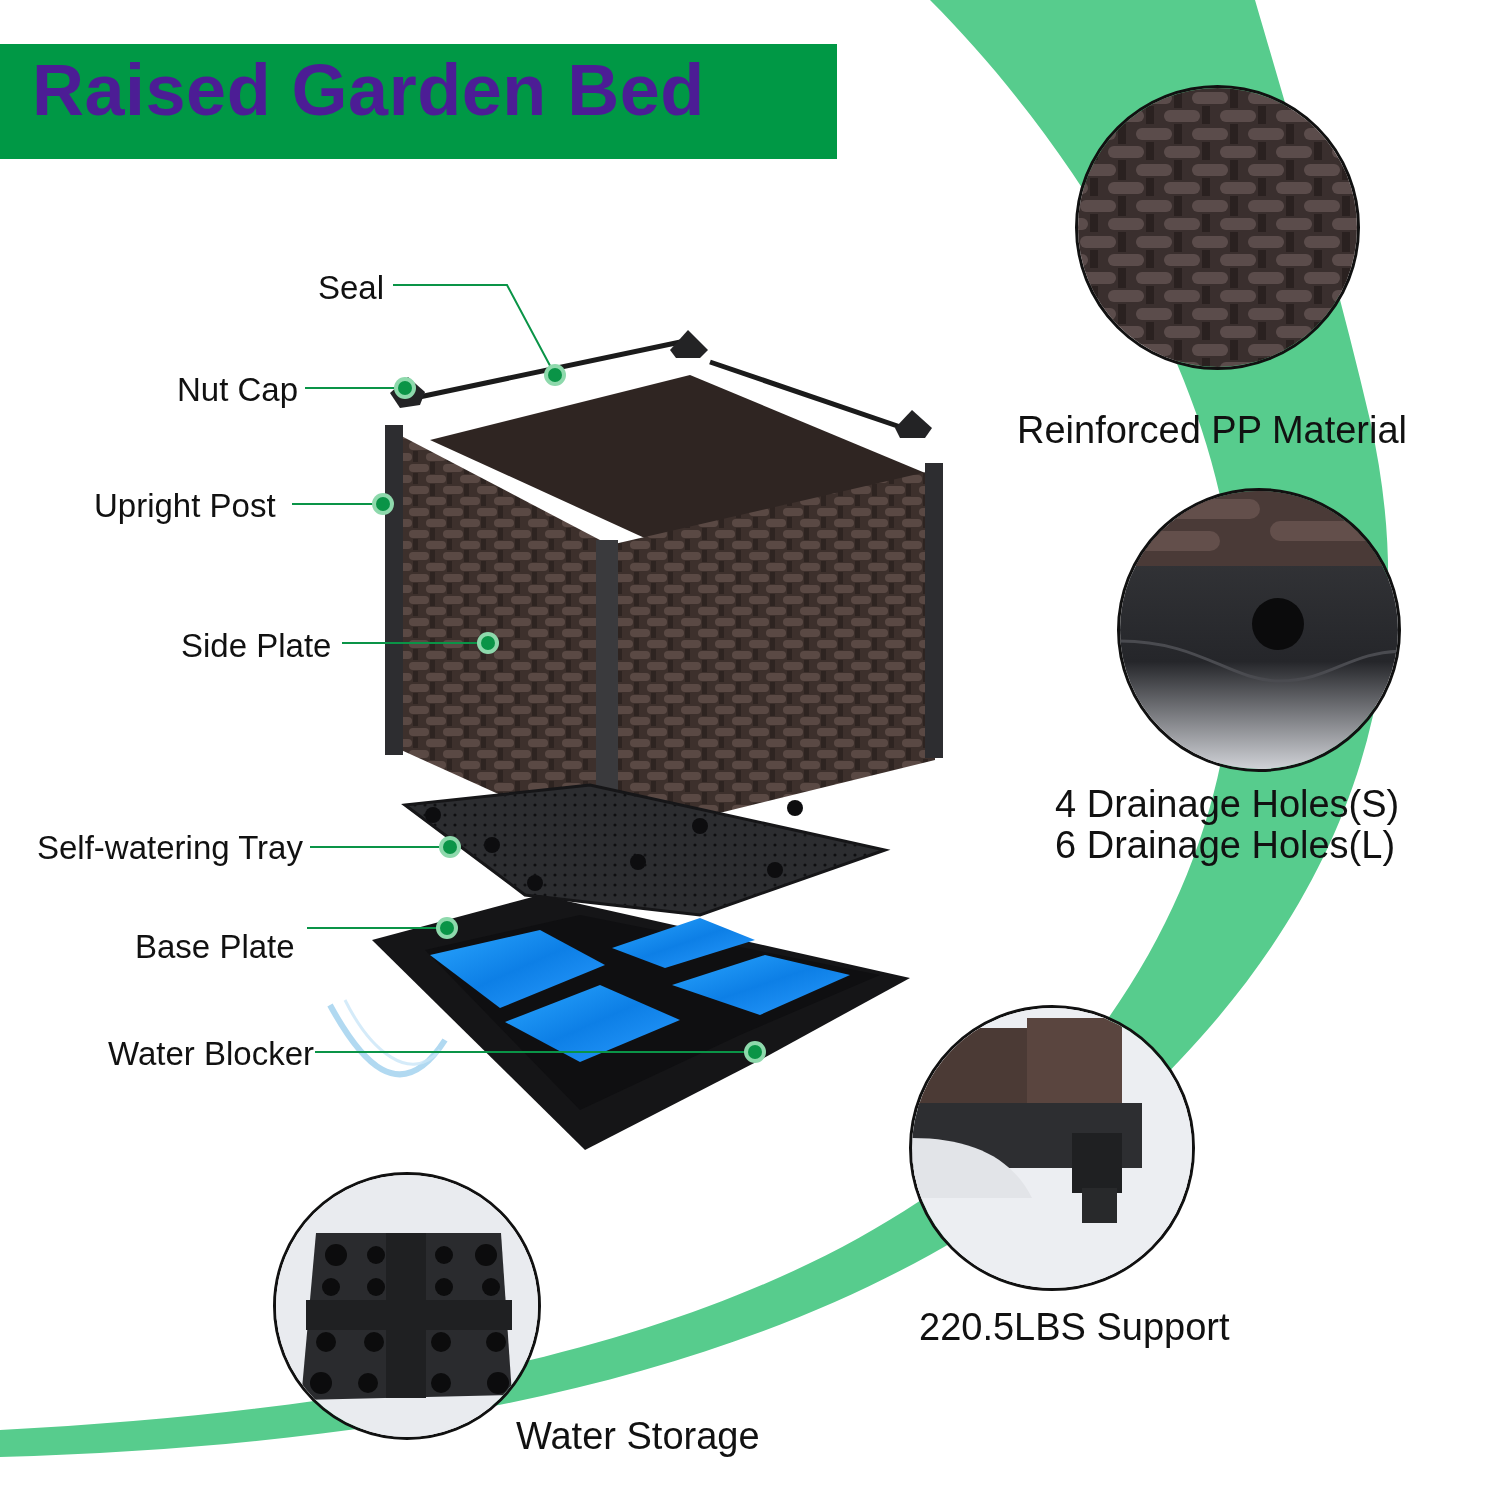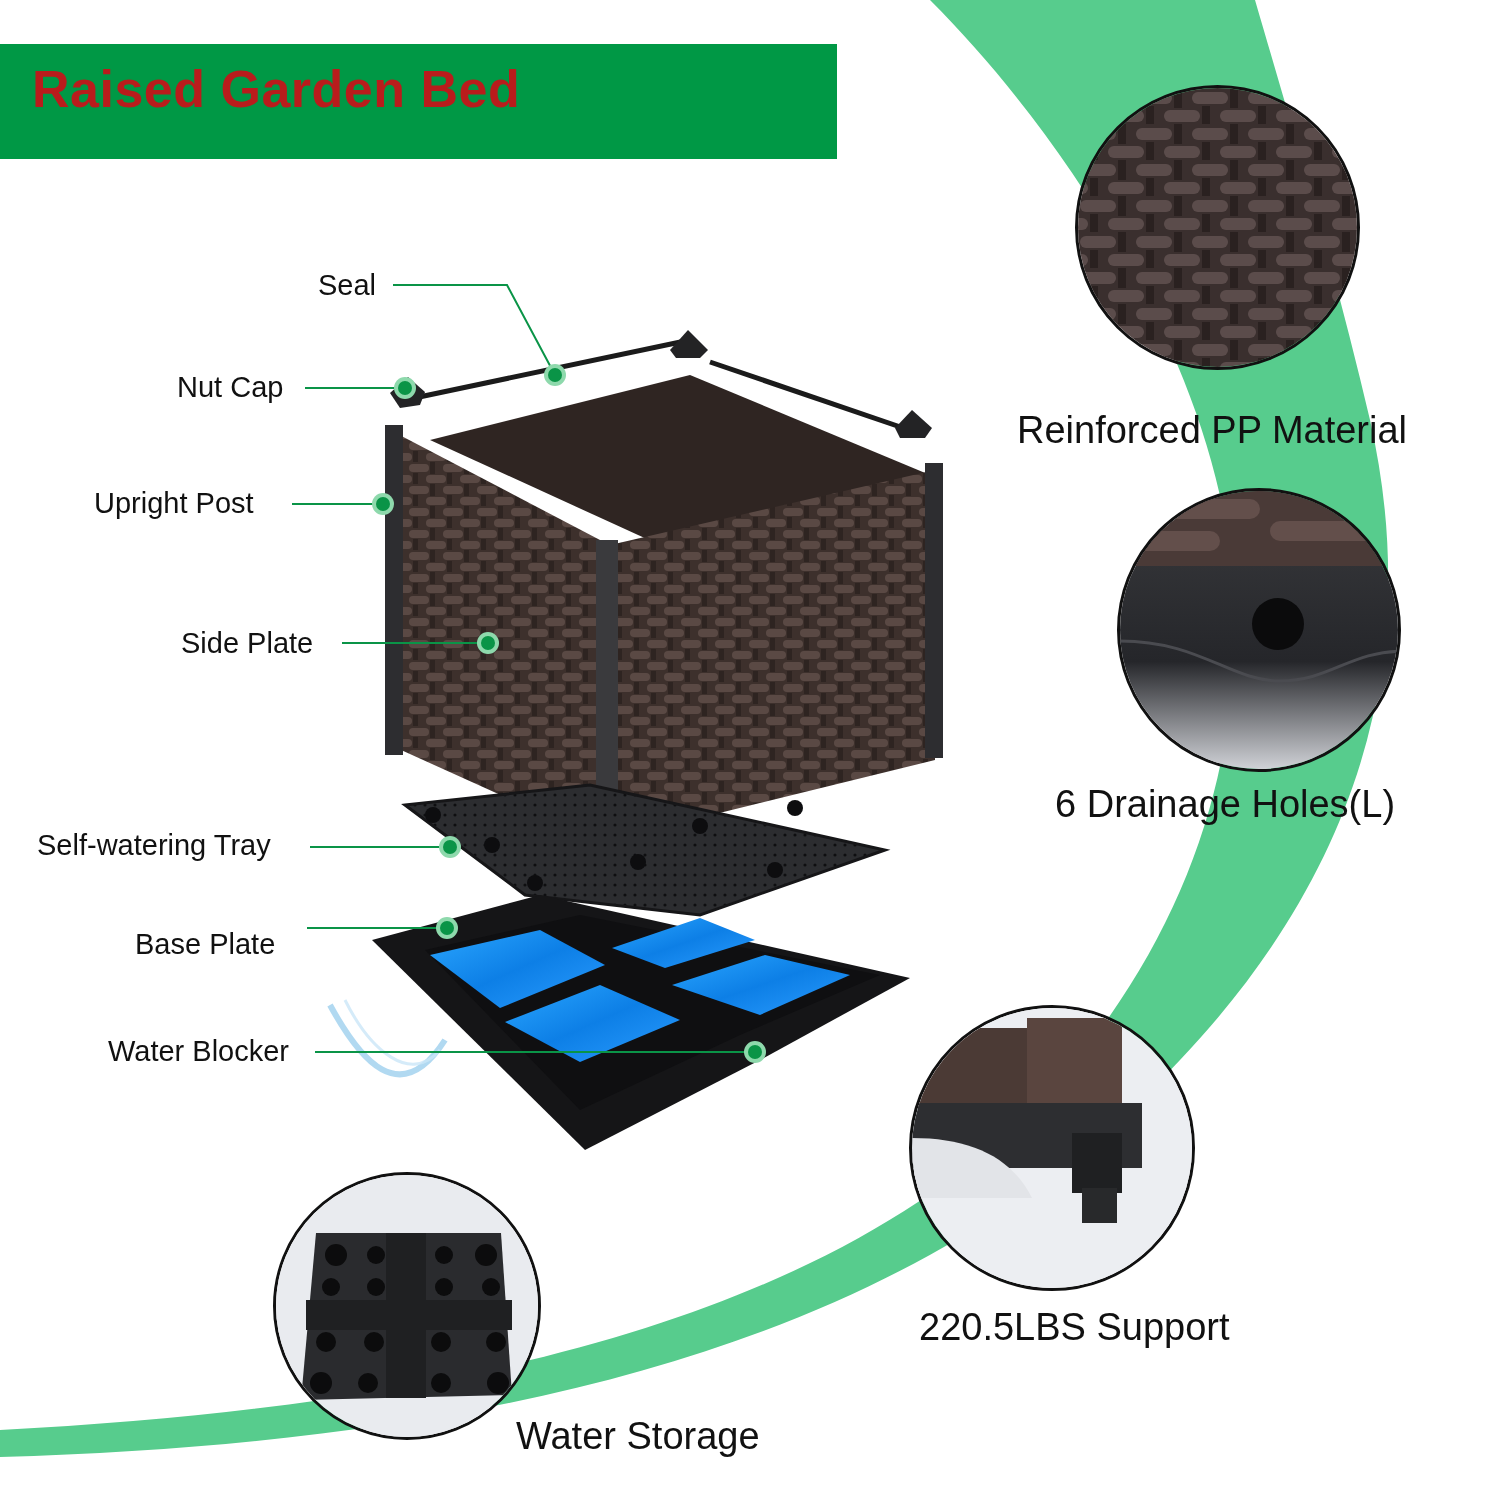--- a/index.html
+++ b/index.html
@@ -1,22 +1,22 @@
 <!DOCTYPE html>
 <html><head>
 <meta charset="utf-8">
 <style>
   html, body { margin:0; padding:0; }
   body { width:1500px; height:1500px; position:relative; overflow:hidden; background:#ffffff;
          font-family:"Liberation Sans", sans-serif; color:#111; }
   .abs { position:absolute; }
   #bg-arc { position:absolute; left:0; top:0; width:1500px; height:1500px; }
   .title-banner { position:absolute; left:0; top:44px; width:837px; height:115px; background:#009845; }
-  .title-text { position:absolute; left:32px; top:63px; font-size:52px; font-weight:bold; color:#b91c1c; letter-spacing:0.5px; line-height:1; }
-  .callout-label { position:absolute; font-size:29px; color:#111; white-space:nowrap; line-height:1; }
+  .title-text { position:absolute; left:32px; top:54px; font-size:72px; font-weight:bold; color:#4c1d95; letter-spacing:0.5px; line-height:1; }
+  .callout-label { position:absolute; font-size:33px; color:#111; white-space:nowrap; line-height:1; }
   .feature-label { position:absolute; font-size:38px; color:#111; white-space:nowrap; line-height:1.08; }
   .circle { position:absolute; border-radius:50%; border:3px solid #111; overflow:hidden; box-sizing:border-box; }
   svg { display:block; }
 </style>
 </head>
 <body>
 
 <svg id="bg-arc" viewBox="0 0 1500 1500">
   <path d="M930,0 C1060,130 1190,330 1225,520 C1255,700 1215,900 1060,1080 C900,1260 600,1400 0,1430
            L0,1457 C600,1440 960,1300 1180,1060 C1370,860 1420,640 1370,420 C1335,270 1290,120 1255,0 Z" fill="#57CC8D"></path>
@@ -159,20 +159,21 @@
     <rect width="284" height="284" fill="url(#dh)"></rect>
     <rect x="0" y="0" width="284" height="75" fill="#4a3a37"></rect>
     <rect x="20" y="8" width="120" height="20" rx="10" fill="#634f4b"></rect>
     <rect x="150" y="30" width="120" height="20" rx="10" fill="#634f4b"></rect>
     <rect x="0" y="40" width="100" height="20" rx="10" fill="#634f4b"></rect>
     <path d="M0,150 C80,150 110,190 160,190 C210,190 230,160 284,160" stroke="#4a4b50" stroke-width="3" fill="none"></path>
     <circle cx="158" cy="133" r="26" fill="#0b0b0c"></circle>
   </svg>
 </div>
 <div class="feature-label" style="left:1055px;top:784px;">
+  <div>4 Drainage Holes(S)</div>
   <div>6 Drainage Holes(L)</div>
 </div>
 
 <div class="circle" style="left:909px;top:1005px;width:286px;height:286px;">
   <svg width="286" height="286">
     <rect width="286" height="286" fill="#eceef2"></rect>
     <rect x="0" y="20" width="120" height="80" fill="#4b3a35"></rect>
     <rect x="115" y="10" width="95" height="95" fill="#5a453f"></rect>
     <rect x="0" y="95" width="230" height="65" fill="#2d2e31"></rect>
     <path d="M0,130 C60,130 100,150 120,190 L0,190 Z" fill="#e2e4e8"></path>

